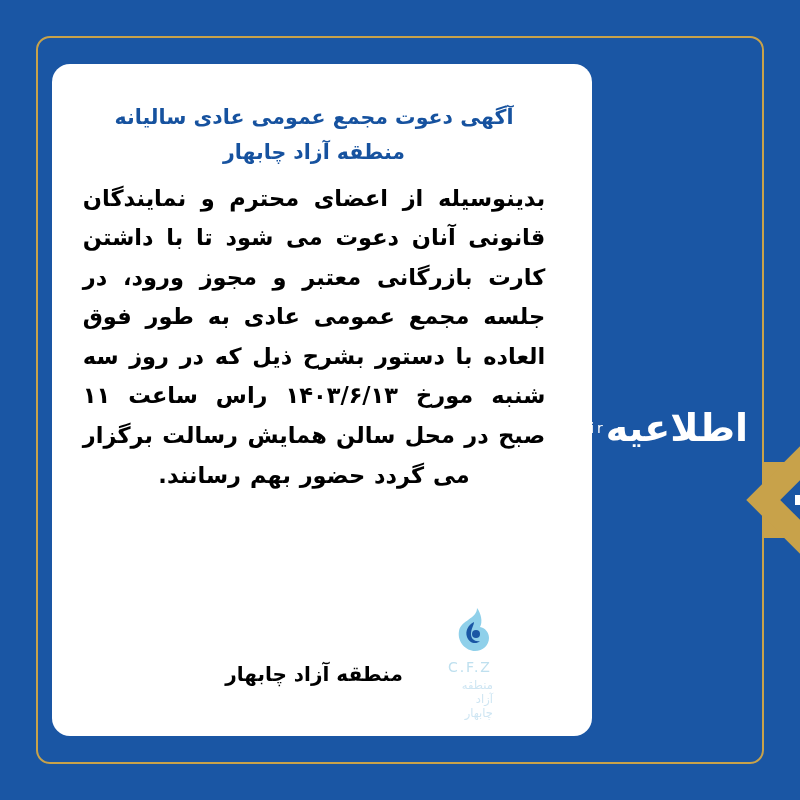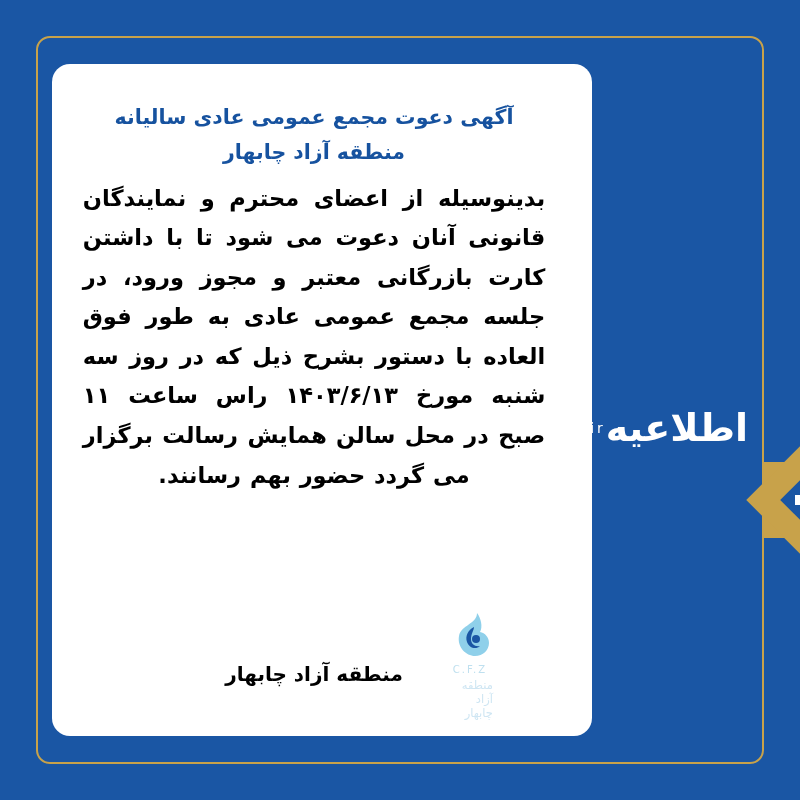--- a/index.html
+++ b/index.html
@@ -163,21 +163,21 @@
   }
   .logo-mark {
     width: 46px;
     height: 50px;
     position: relative;
   }
   .logo-mark svg { display: block; }
   .logo-cfz {
     margin-top: 4px;
     color: #bfe0ef;
-    font-size: 10px;
+    font-size: 14px;
     letter-spacing: 2px;
     direction: ltr;
   }
   .logo-fa {
     margin-top: 3px;
     color: #cfe6f3;
     font-size: 11.5px;
     direction: rtl;
   }
 </style>

